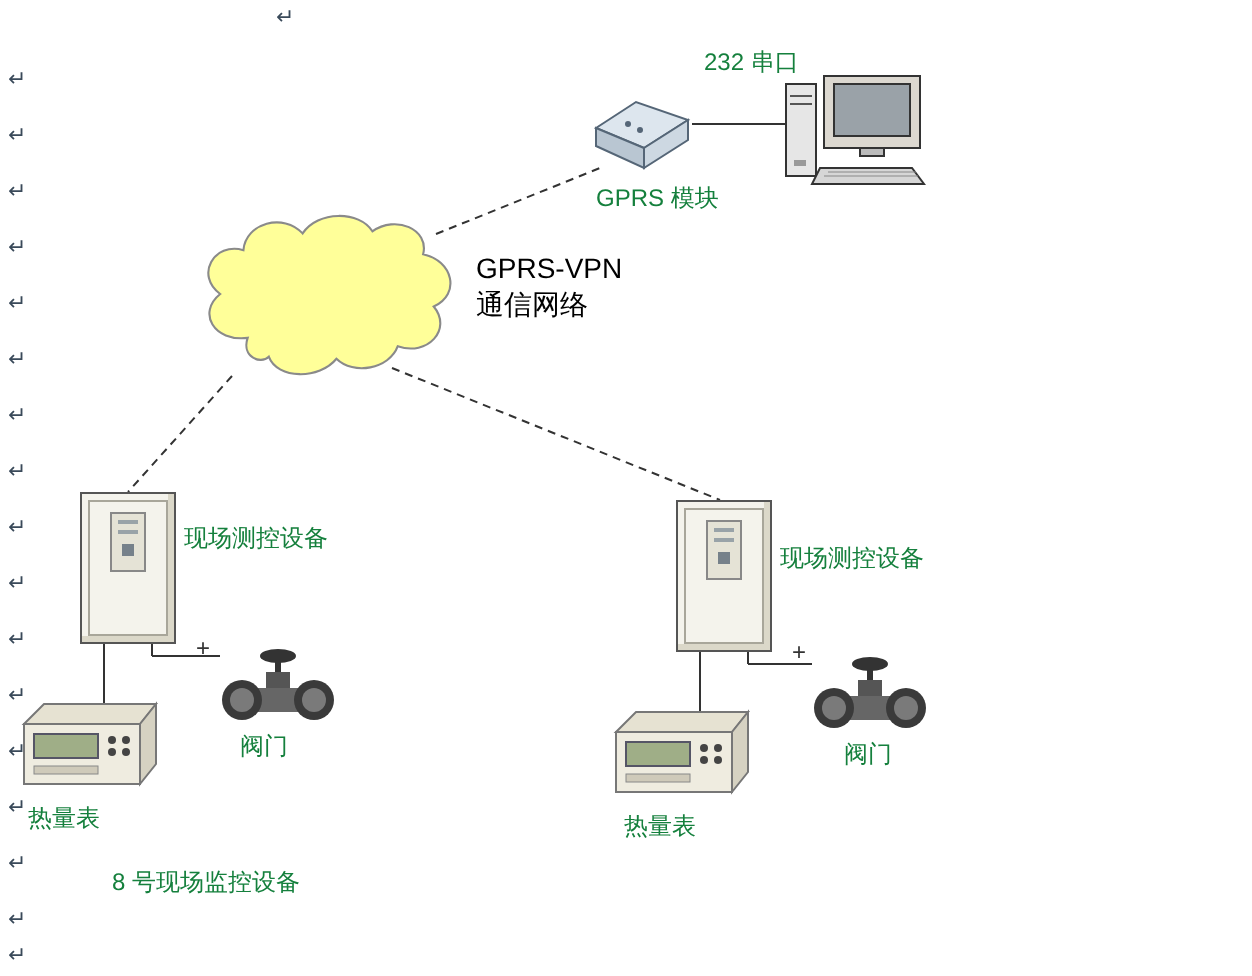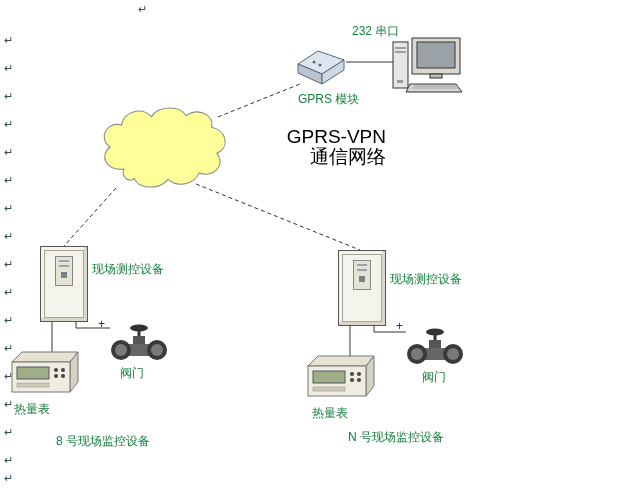--- a/index.html
+++ b/index.html
@@ -14,21 +14,21 @@
 
   
   .cabinet { position:absolute; width:48px; height:76px; border:1px solid #555;
              background:#f4f3ec; box-shadow: inset -3px -3px 0 #dbd8c9; }
   .cab-frame { position:absolute; left:3px; top:3px; right:3px; bottom:3px; border:1px solid #a8a69a; }
   .cab-display { position:absolute; left:10px; top:5px; width:18px; height:30px; border:1px solid #888; background:#e5e3d6; }
   .cab-line { height:2px; background:#99a3a8; margin:3px 3px 0; }
   .cab-dot { width:6px; height:6px; background:#76818a; margin:5px auto 0; }
 
   
-  .cloud-text { position:absolute; width:100%; text-align:right; font-size:19px; color:#000; }
+  .cloud-text { position:absolute; width:100%; text-align:left; font-size:14px; color:#000; }
 </style>
 </head>
 <body>
 
 <div class="canvas">
 
   <svg class="overlay">
 
     <line x1="218" y1="117" x2="300" y2="84" stroke="#333" stroke-width="1" stroke-dasharray="4,3"></line>
 
@@ -189,15 +189,14 @@
       <circle cx="48" cy="24" r="2" fill="#444"></circle>
       <circle cx="55" cy="24" r="2" fill="#444"></circle>
       <circle cx="48" cy="30" r="2" fill="#444"></circle>
       <circle cx="55" cy="30" r="2" fill="#444"></circle>
       <rect x="9" y="37" width="32" height="4" fill="#cfcaba" stroke="#888" stroke-width="0.5"></rect>
     </svg>
   </div>
   <span class="lbl" style="left:312px; top:406px;">热量表</span>
 
   <span class="lbl" style="left:56px; top:434px;">8 号现场监控设备</span>
-  <span class="lbl" style="left:348px; top:430px;">N 号现场监控设备</span>
 
 </div>
 
 </body></html>

